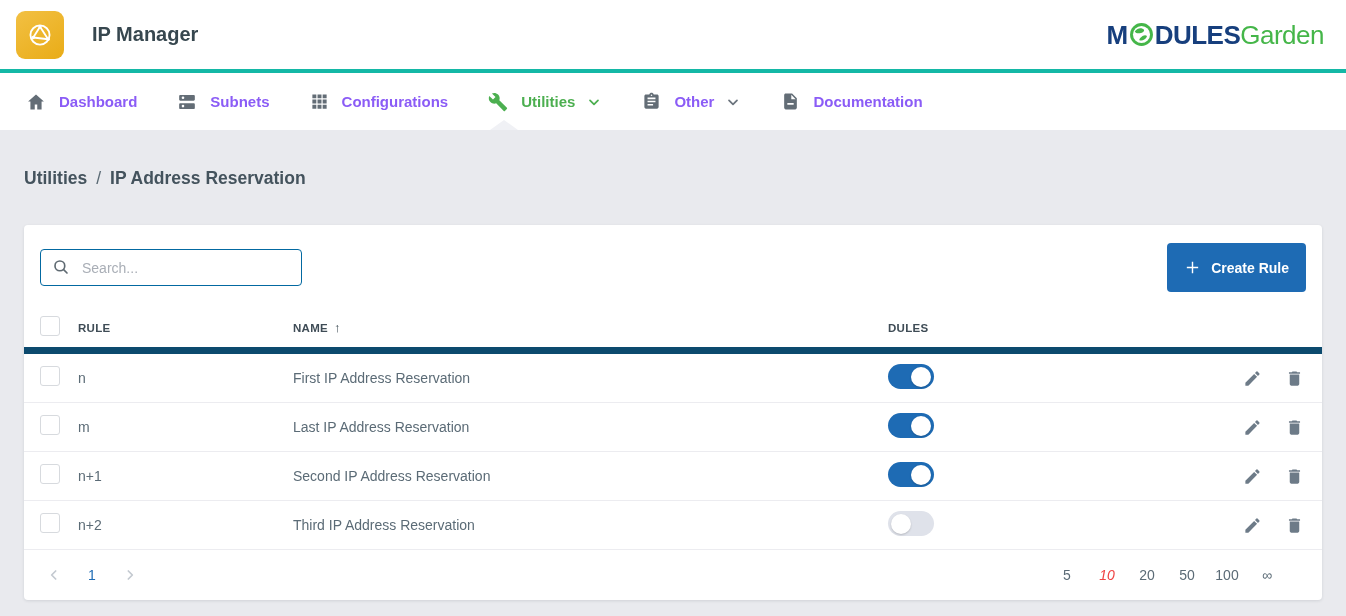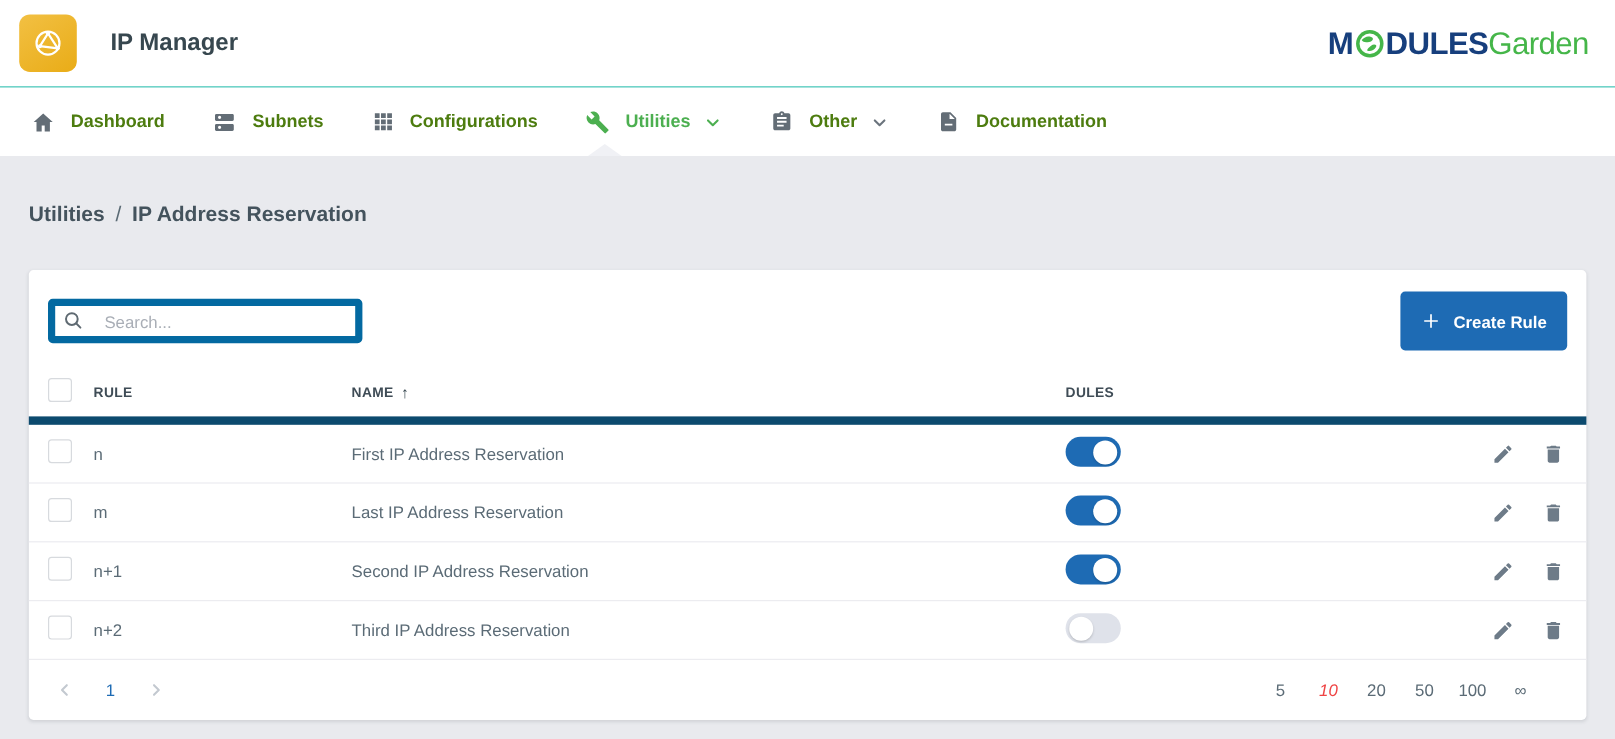--- a/index.html
+++ b/index.html
@@ -1,37 +1,37 @@
 <!DOCTYPE html>
 <html><head>
 <meta charset="utf-8">
 <style>
   * { margin:0; padding:0; box-sizing:border-box; }
   html,body { width:1346px; height:616px; overflow:hidden;
     font-family:"Liberation Sans","DejaVu Sans",sans-serif;
     background:#e9eaee; }
 
   
-  .topbar { height:73px; background:#fff; border-bottom:1px solid #14b8a6;
+  .topbar { height:73px; background:#fff; border-bottom:4px solid #14b8a6;
     display:flex; align-items:center; padding:0 22px 0 16px; }
   .applogo { width:48px; height:48px; border-radius:9px;
     background:linear-gradient(145deg,#f2c043,#e9ac17);
     display:flex; align-items:center; justify-content:center; flex:0 0 auto; }
   .app-title { font-size:20px; font-weight:bold; color:#37474f; margin-left:28px; }
   .spacer { flex:1; }
   .brand { display:flex; align-items:center; font-size:26px; line-height:1; }
   .brand .navy { font-weight:bold; color:#173f7d; letter-spacing:-0.5px; }
   .brand .green { font-weight:400; color:#45b649; letter-spacing:-0.5px;text-align:center; }
   .brand .bglobe { margin:0 1px; display:flex; }
 
   
   .navbar { height:57px; background:#fff; display:flex; align-items:stretch;
     padding-left:6px; position:relative; }
   .nav-item { display:flex; align-items:center; gap:13px; padding:0 20px;
-    font-size:15px; font-weight:bold; color:#4d7c0f; cursor:pointer; }
+    font-size:15px; font-weight:bold; color:#8b5cf6; cursor:pointer; }
   .nav-item .nicon { display:flex; color:#636d76; }
   .nav-item.active { color:#4caf50; }
   .nav-item.active .nicon { color:#4caf50; }
   .chev { display:flex; margin-left:-2px; color:#6b747d; }
   .nav-item.active .chev { color:#4caf50; }
   .notch { position:absolute; bottom:0; left:490px; width:0; height:0;
     border-left:14px solid transparent; border-right:14px solid transparent;
     border-bottom:10px solid #f0f1f5; }
 
   
@@ -40,21 +40,21 @@
     font-size:17.5px; font-weight:bold; color:#44535d; }
   .breadcrumb .sep { color:#5a6a74; font-weight:normal; }
 
   .card { background:#fff; border-radius:4px; box-shadow:0 1px 3px rgba(40,50,60,.12); }
 
   
   .toolbar { display:flex; justify-content:space-between; align-items:center;
     padding:18px 16px 16px; }
   .search { position:relative; width:262px; }
   .search .sicon { position:absolute; left:12px; top:9px; color:#5f6a72; }
-  .search input { width:100%; height:37px; border:6px solid #0369a1; border-radius:4px;
+  .search input { width:100%; height:37px; border:1px solid #0369a1; border-radius:4px;
     padding:0 10px 0 41px; font-size:14px; color:#455a64; outline:none;
     font-family:inherit; }
   .search input::placeholder { color:#a9aeb6; }
   .create-btn { display:flex; align-items:center; gap:10px; height:49px;
     padding:0 17px; background:#1e6bb4; color:#fff; border:none; border-radius:4px;
     font-size:14px; font-weight:bold; cursor:pointer; font-family:inherit; }
 
   
   .grid-row { display:grid; grid-template-columns:54px 215px 595px 316px 1fr;
     align-items:center; }

